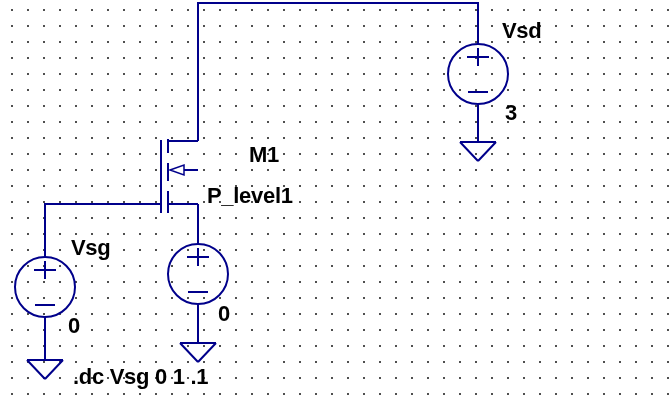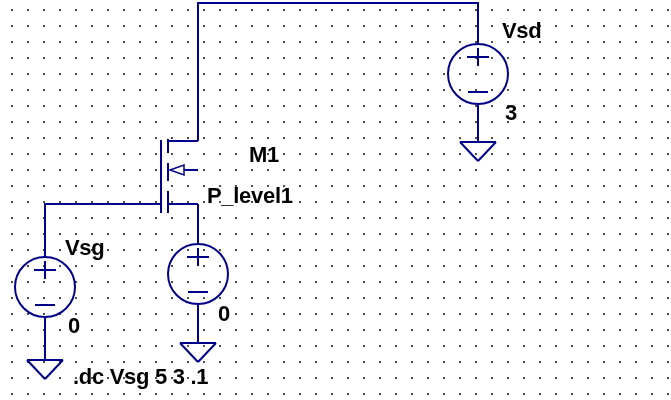--- a/index.html
+++ b/index.html
@@ -108,20 +108,20 @@
 
   <div class="lbl" style="left:502px; top:20px;">Vsd</div>
   <div class="lbl" style="left:505px; top:102px;">3</div>
 
   <div class="lbl" style="left:205px; top:144px;margin-left:44px;">M1</div>
 
   <div class="lbl-row" style="left:207px; top:185px;">
     <div class="lbl">P_level1</div>
   </div>
 
-  <div class="lbl" style="left:65px; top:237px;">Vsg</div>
+  <div class="lbl" style="left:71px; top:237px;">Vsg</div>
   <div class="lbl" style="left:68px; top:315px;">0</div>
 
   <div class="lbl" style="left:218px; top:303px;">0</div>
 
-  <div class="lbl" style="left:73px; top:366px;">.dc Vsg 5 3 .1</div>
+  <div class="lbl" style="left:73px; top:366px;">.dc Vsg 0 1 .1</div>
 
 </div>
 
 </body></html>

